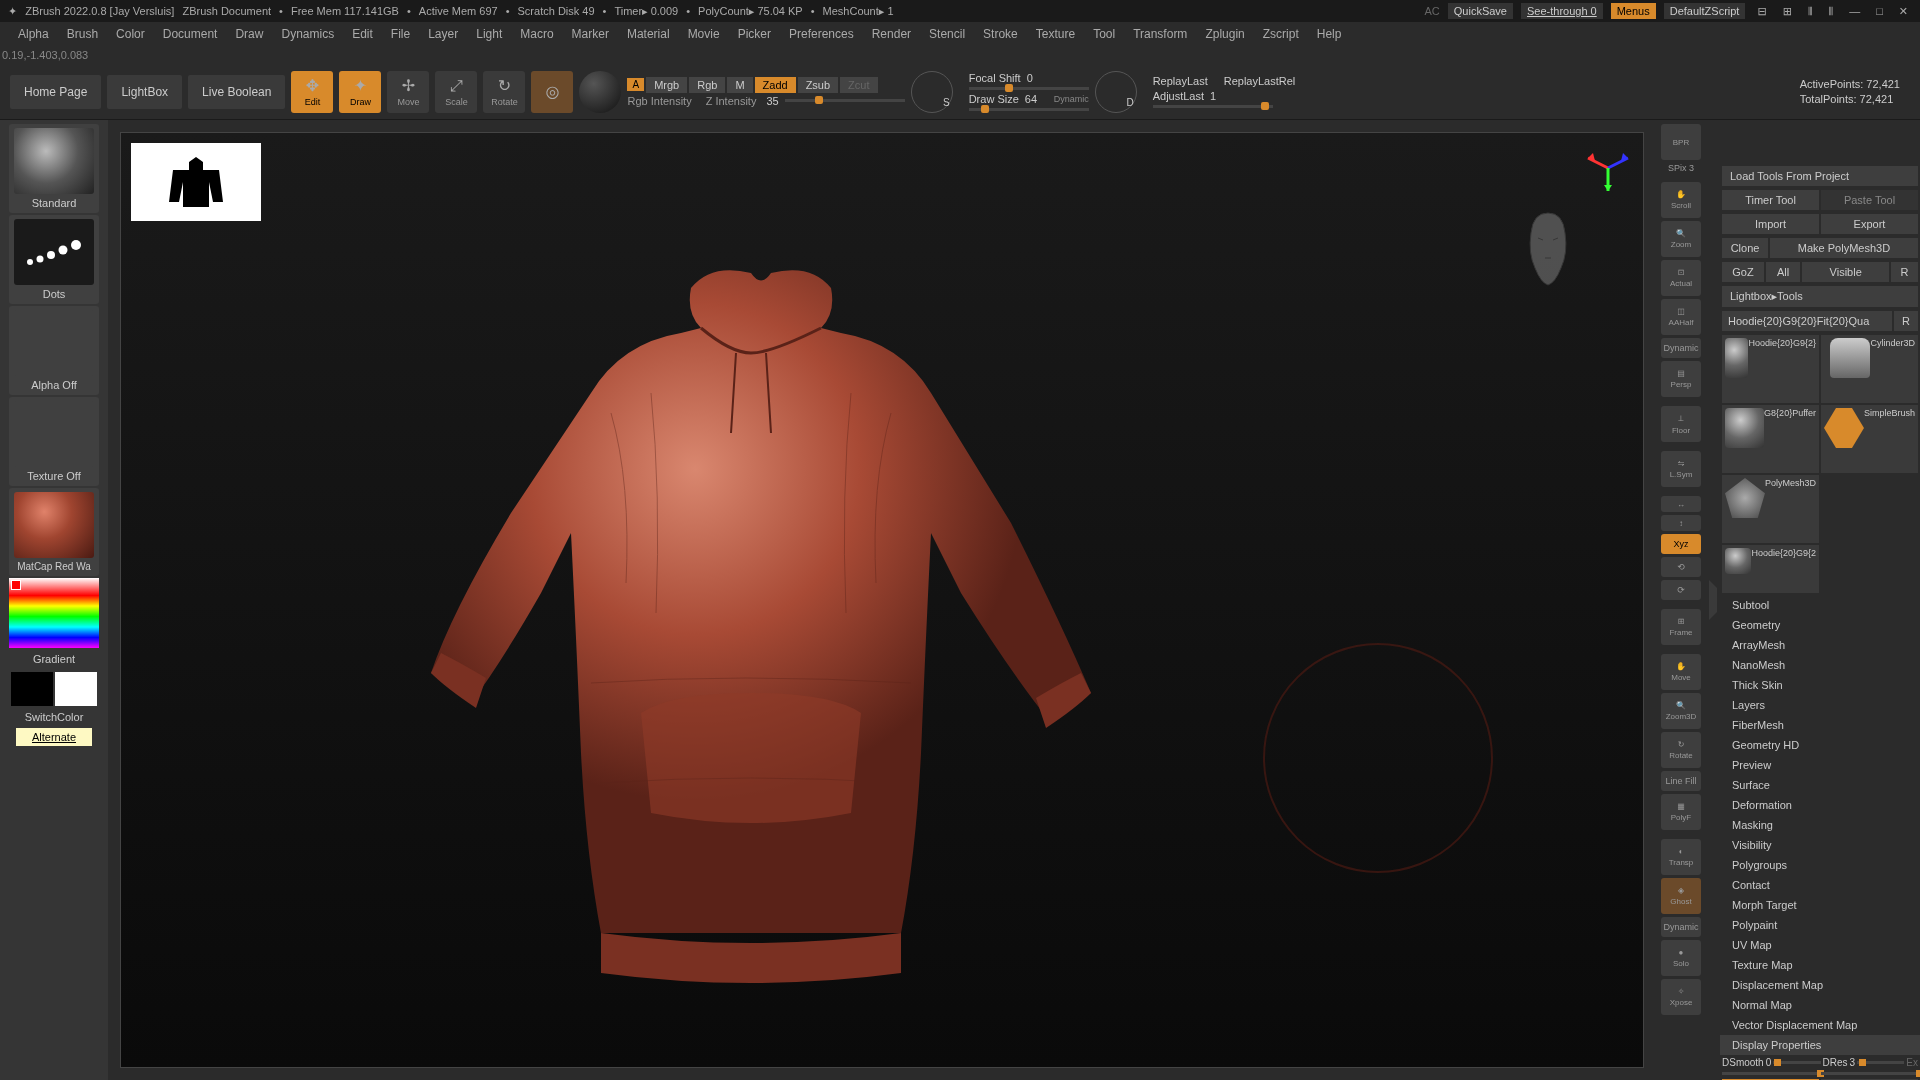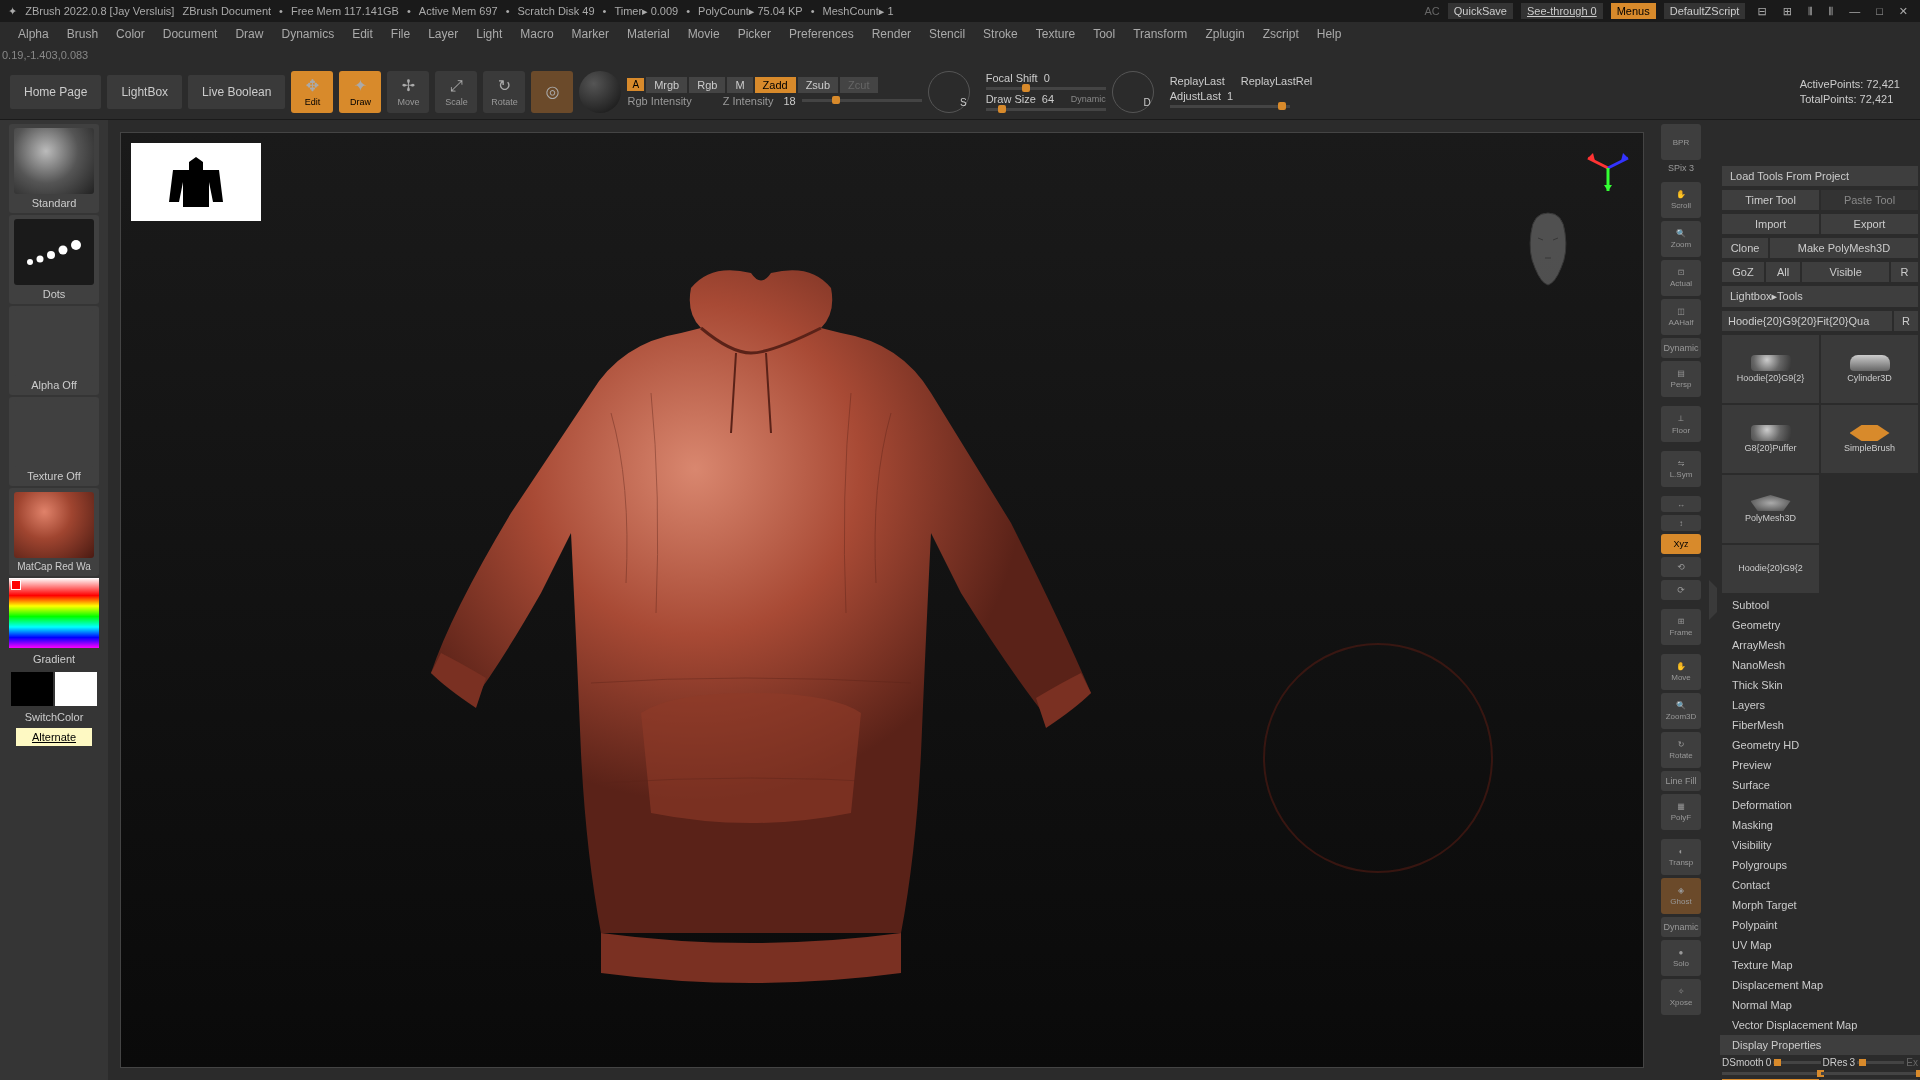--- a/index.html
+++ b/index.html
@@ -57,21 +57,21 @@
 .rail-slider { width: 40px; font-size: 9px; text-align: center; color: #999; }
 .rail-gap { height: 3px; }
 .right-panel { width: 200px; background: #2b2b2b; display: flex; flex-direction: column; padding: 0; overflow-y: auto; margin-top: 44px; }
 .rp-row { display: flex; gap: 2px; padding: 2px; }
 .rp-btn { flex: 1; padding: 4px 6px; background: #3e3e3e; font-size: 11px; color: #ccc; cursor: pointer; text-align: center; }
 .rp-btn.orange { background: #d88a2b; color: #000; }
 .rp-btn.dark { background: #333; color: #888; }
 .rp-btn.wide { flex: 2; }
 .rp-header { padding: 4px 8px; background: #3e3e3e; font-size: 11px; margin: 2px; }
 .tool-grid { display: grid; grid-template-columns: 1fr 1fr; gap: 2px; padding: 2px; }
-.tool-item { height: 68px; background: #3a3a3a; display: flex; flex-direction: column; align-items: center; justify-content: flex-end; font-size: 9px; color: #ccc; cursor: pointer; padding: 20px; overflow: hidden; }
+.tool-item { height: 68px; background: #3a3a3a; display: flex; flex-direction: row; justify-content: flex-end; font-size: 9px; color: #ccc; cursor: pointer; padding: 3px; overflow: hidden; }
 .tool-shape { width: 40px; height: 40px; background: radial-gradient(circle at 40% 30%, #ccc, #666, #333); border-radius: 4px; margin-bottom: 2px; }
 .panel-list { display: flex; flex-direction: column; }
 .panel-item { padding: 4px 12px; font-size: 11px; color: #ccc; cursor: pointer; }
 .sub-row { display: flex; padding: 2px; gap: 2px; align-items: center; font-size: 10px; }
 .sub-slider { flex: 1; height: 3px; background: #444; position: relative; }
 .sub-slider .dot { width: 7px; height: 7px; background: #d88a2b; position: absolute; top: -2px; }
 .icon-glyph { font-size: 16px; color: #aaa; }
 .win-ctrl { cursor: pointer; padding: 0 4px; color: #aaa; }
 </style>
 </head>
@@ -172,25 +172,25 @@
   <div class="mode-block">
     <div class="mode-row">
       <span class="mode-btn small orange">A</span>
       <span class="mode-btn">Mrgb</span>
       <span class="mode-btn">Rgb</span>
       <span class="mode-btn">M</span>
       <span class="mode-btn orange">Zadd</span>
       <span class="mode-btn">Zsub</span>
       <span class="mode-btn" style="color:#666">Zcut</span>
     </div>
-    <div class="mode-row" style="gap:27px">
+    <div class="mode-row" style="gap:10px">
       <span class="mode-label">Rgb Intensity</span>
       <span style="display:flex;gap:6px;align-items:center">
         <span class="mode-label">Z Intensity</span>
-        <span>18</span>
+        <span>35</span>
         <span class="slider">
             <span class="slider-dot" style="left:25%"></span>
           </span>
       </span>
     </div>
   </div>
   <div class="big-circ">
       <span style="position:absolute;bottom:4px;right:2px">S</span>
     </div>
   <div class="slider-group">

